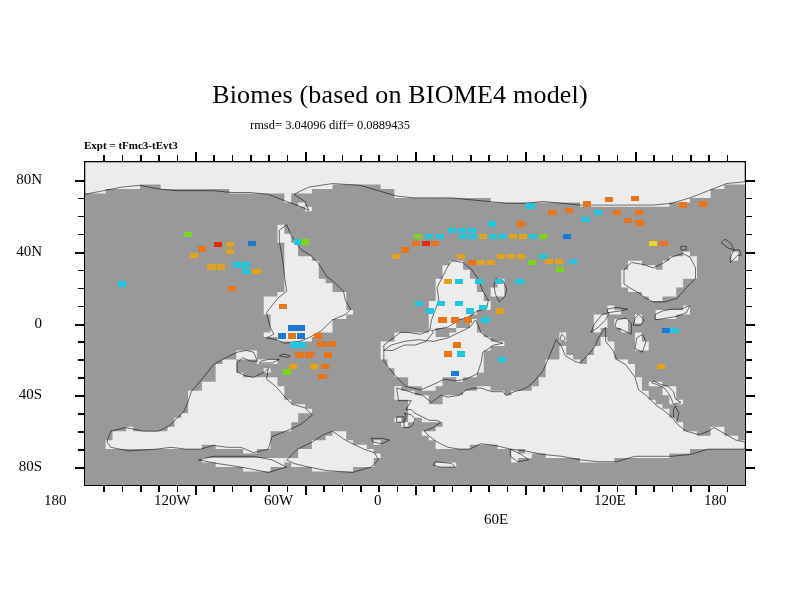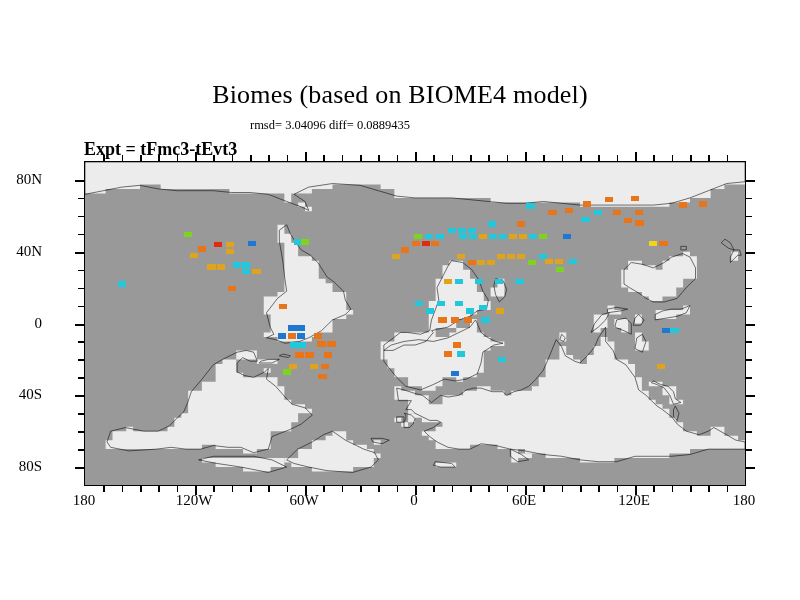--- a/index.html
+++ b/index.html
@@ -17,21 +17,21 @@
   .stats{
     position:absolute;left:0;top:118px;width:660px;text-align:center;
     font-size:12.5px;color:#000;
   }
   .period{
     position:absolute;left:250px;top:131px;width:400px;text-align:center;
     font-size:15px;font-weight:bold;color:#000;
   }
   .expt{
     position:absolute;left:84px;top:139px;
-    font-size:18px;font-weight:bold;color:#000;
+    font-size:11px;font-weight:bold;color:#000;
   }
 
   
   #frame{
     position:absolute;left:84px;top:161px;width:660px;height:323px;
     border:1.5px solid #000;box-sizing:content-box;background:#999999;
   }
   #mapclip{position:absolute;left:0;top:0;width:660px;height:323px;overflow:hidden;}
   #mapsvg{position:absolute;left:0;top:0;display:block;}
 
@@ -45,21 +45,21 @@
   .xtick.major{width:2px;height:10px;}
   .xtick-t{bottom:100%;width:1.5px;height:7px;}
   .xtick-t.major{width:2px;height:10px;}
 
   .ylab{
     position:absolute;right:744px;width:60px;text-align:right;
     font-size:15px;color:#000;transform:translateY(-50%);
     padding-right:14px;box-sizing:border-box;
   }
   .xlab{
-    position:absolute;top:492px;width:80px;text-align:center;
+    position:absolute;top:492px;width:80px;
     font-size:15px;color:#000;transform:translateX(-50%);
   }
 
   .marker{position:absolute;}
 </style>
 </head>
 <body>
 
 <div id="stage">
 
@@ -359,18 +359,18 @@
       <div class="ylab" style="top: 250.722px;">40N</div>
       <div class="ylab" style="top: 322.5px;">0</div>
       <div class="ylab" style="top: 394.278px;">40S</div>
       <div class="ylab" style="top: 466.056px;">80S</div>
     </div>
   <div id="xlabels">
       <div class="xlab" style="left: 84px;">180</div>
       <div class="xlab" style="left: 194px;">120W</div>
       <div class="xlab" style="left: 304px;">60W</div>
       <div class="xlab" style="left: 414px;">0</div>
-      <div class="xlab" style="left: 524px;">60E</div>
+      <div class="xlab" style="left: 524px; margin-top: 19px;">60E</div>
       <div class="xlab" style="left: 634px;">120E</div>
       <div class="xlab" style="left: 744px;">180</div>
     </div>
 
 </div>
 
 </body></html>

